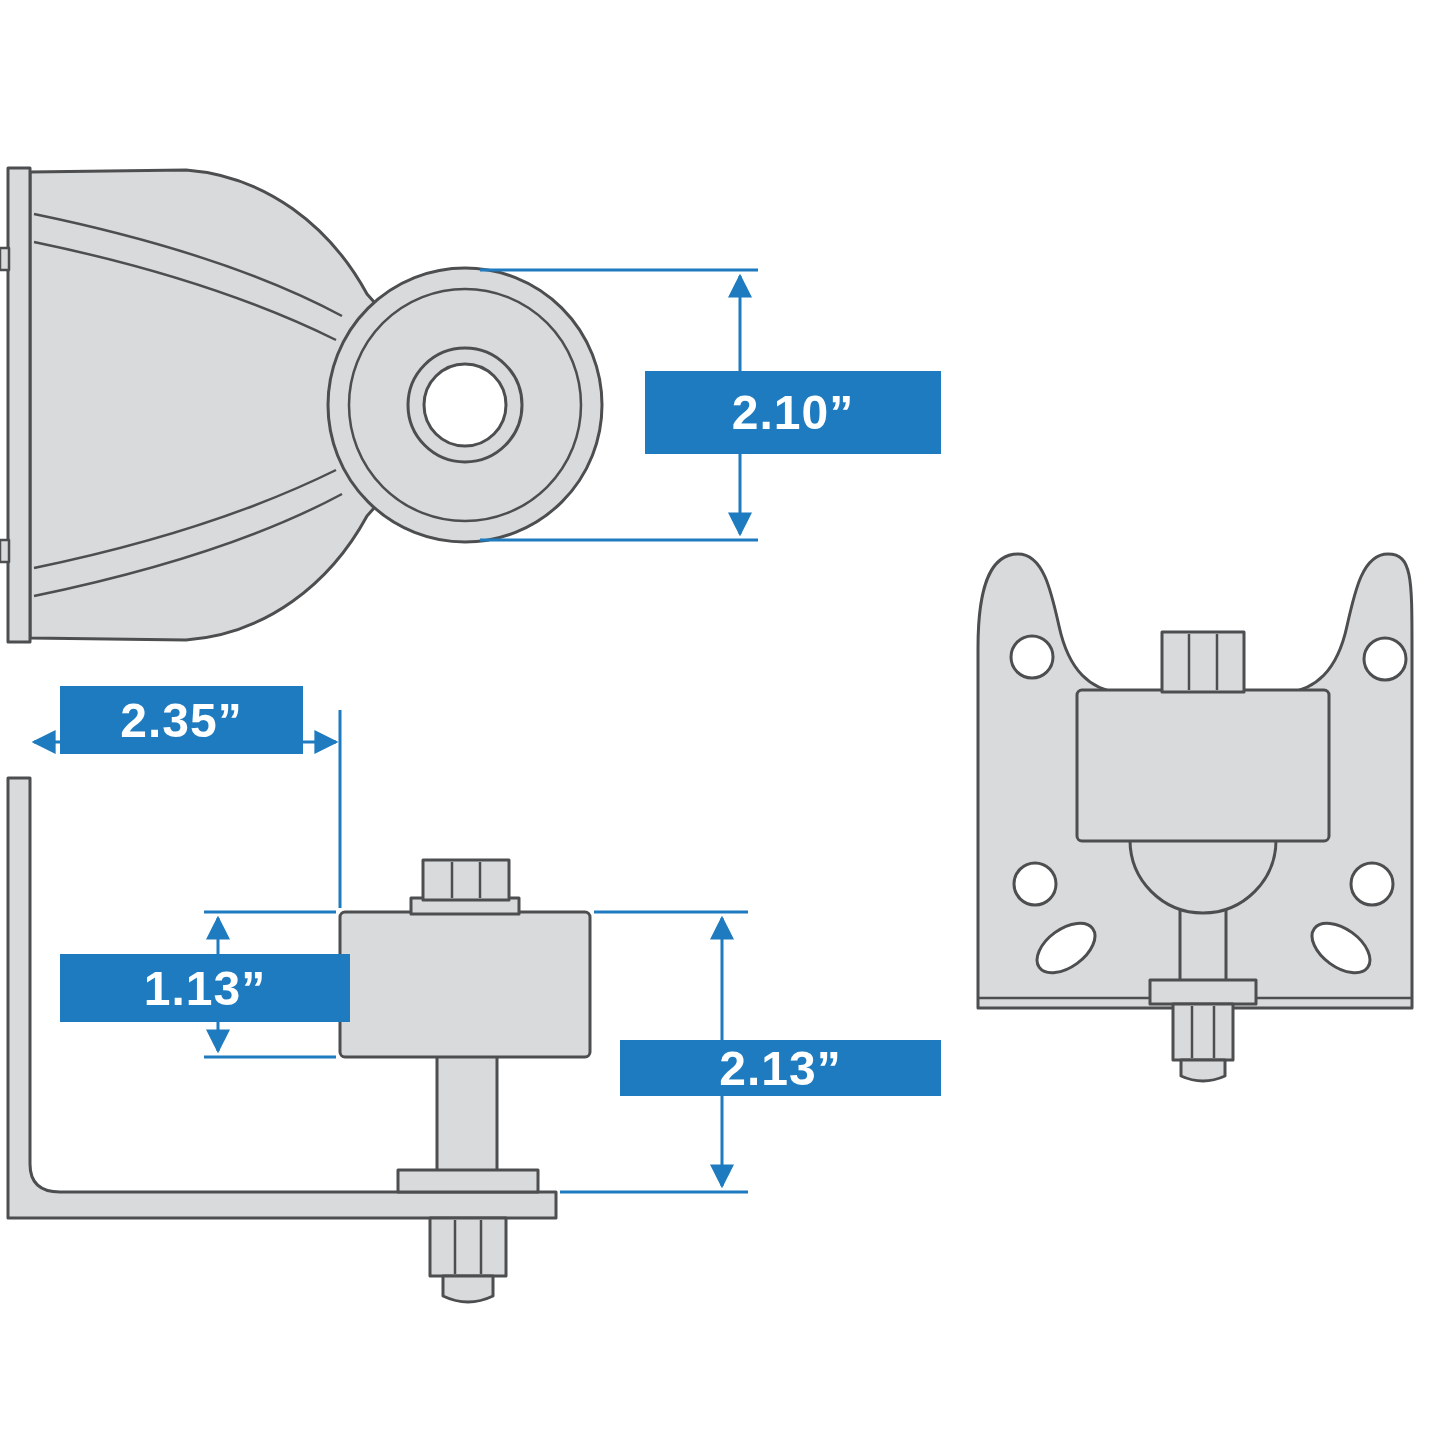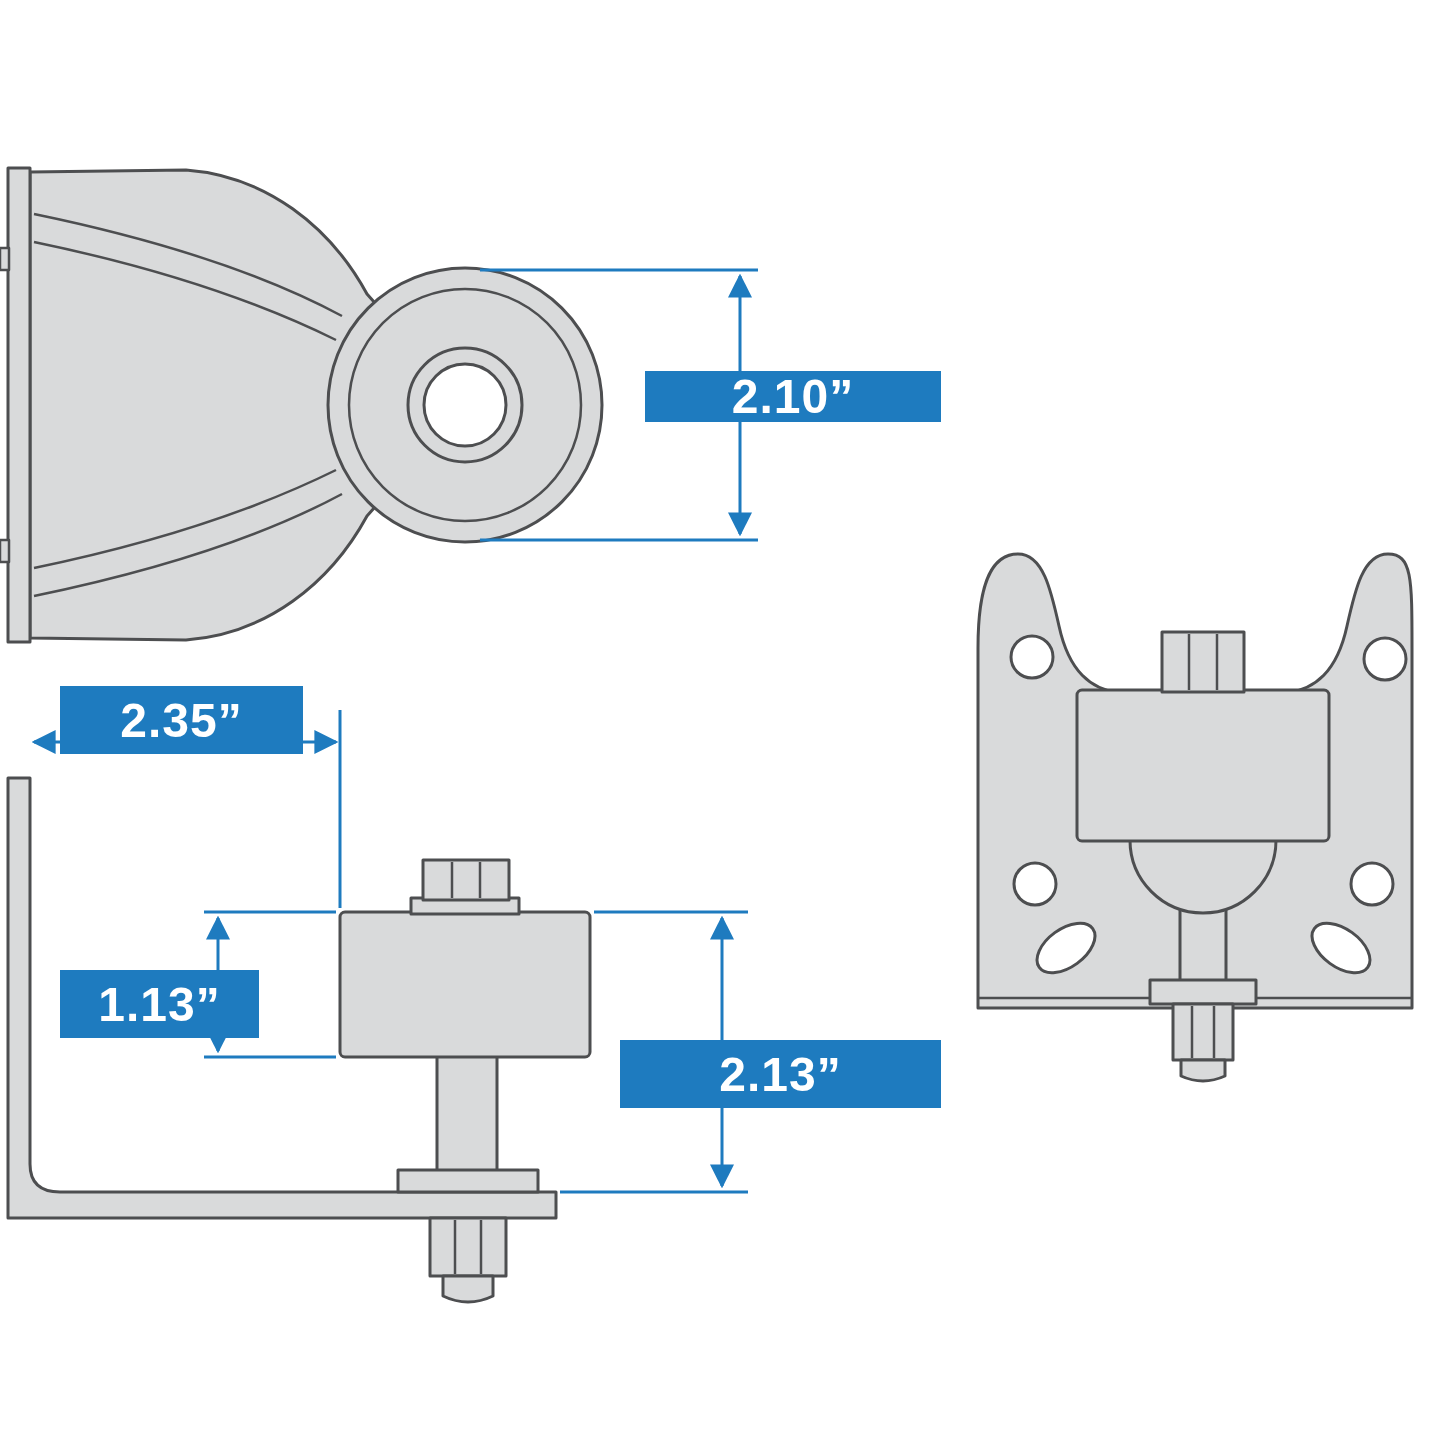--- a/index.html
+++ b/index.html
@@ -34,24 +34,24 @@
     display: flex;
     align-items: center;
     justify-content: center;
     font-weight: bold;
     font-size: 48px;
     letter-spacing: 1px;
     font-family: "Liberation Sans", sans-serif;
     z-index: 5;
     user-select: none;
   }
-  .label-ring    { left: 645px; top: 371px; width: 296px; height: 51px; }
+  .label-ring    { left: 645px; top: 371px; width: 296px; height: 83px; }
   .label-offset  { left: 60px;  top: 686px; width: 243px; height: 68px; }
-  .label-bushing { left: 60px;  top: 954px; width: 199px; height: 68px; margin-top: 16px; }
-  .label-pivot   { left: 620px; top: 1040px; width: 321px; height: 68px; }
+  .label-bushing { left: 60px;  top: 954px; width: 290px; height: 68px; }
+  .label-pivot   { left: 620px; top: 1040px; width: 321px; height: 56px; }
 </style>
 </head>
 <body>
 
 <div class="page">
 
   <svg class="diagram-svg" width="1445" height="1445" viewBox="0 0 1445 1445" xmlns="http://www.w3.org/2000/svg">
 
     <defs>
       <marker id="arrow" viewBox="0 0 10 10" refX="9" refY="5" markerWidth="8" markerHeight="8" orient="auto-start-reverse">

